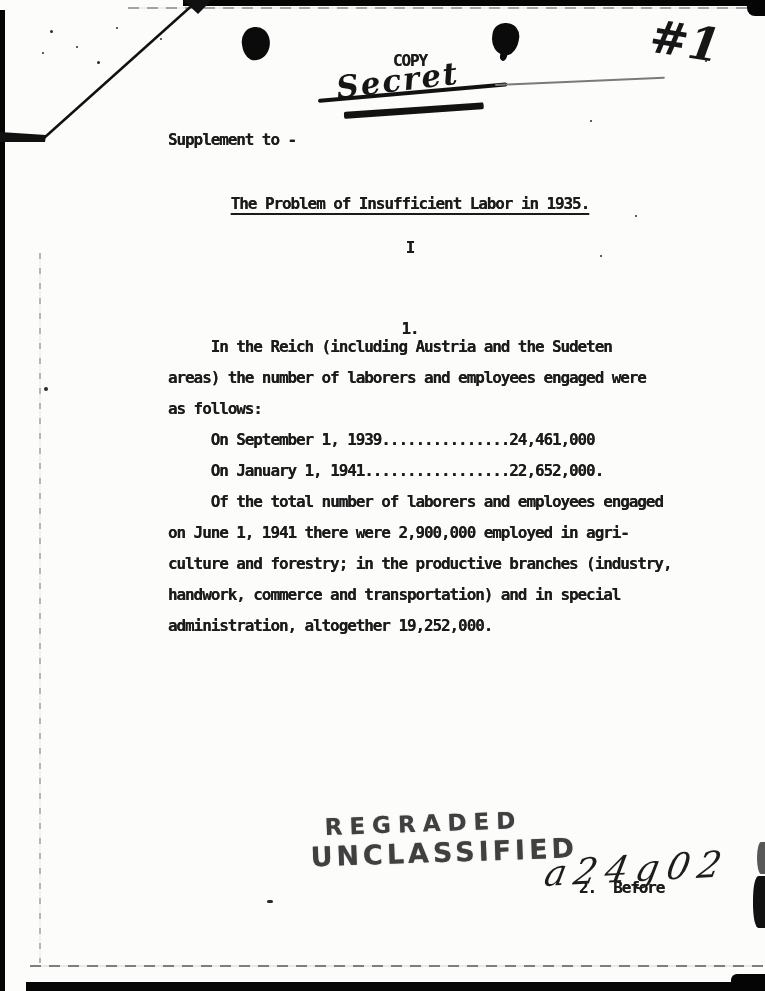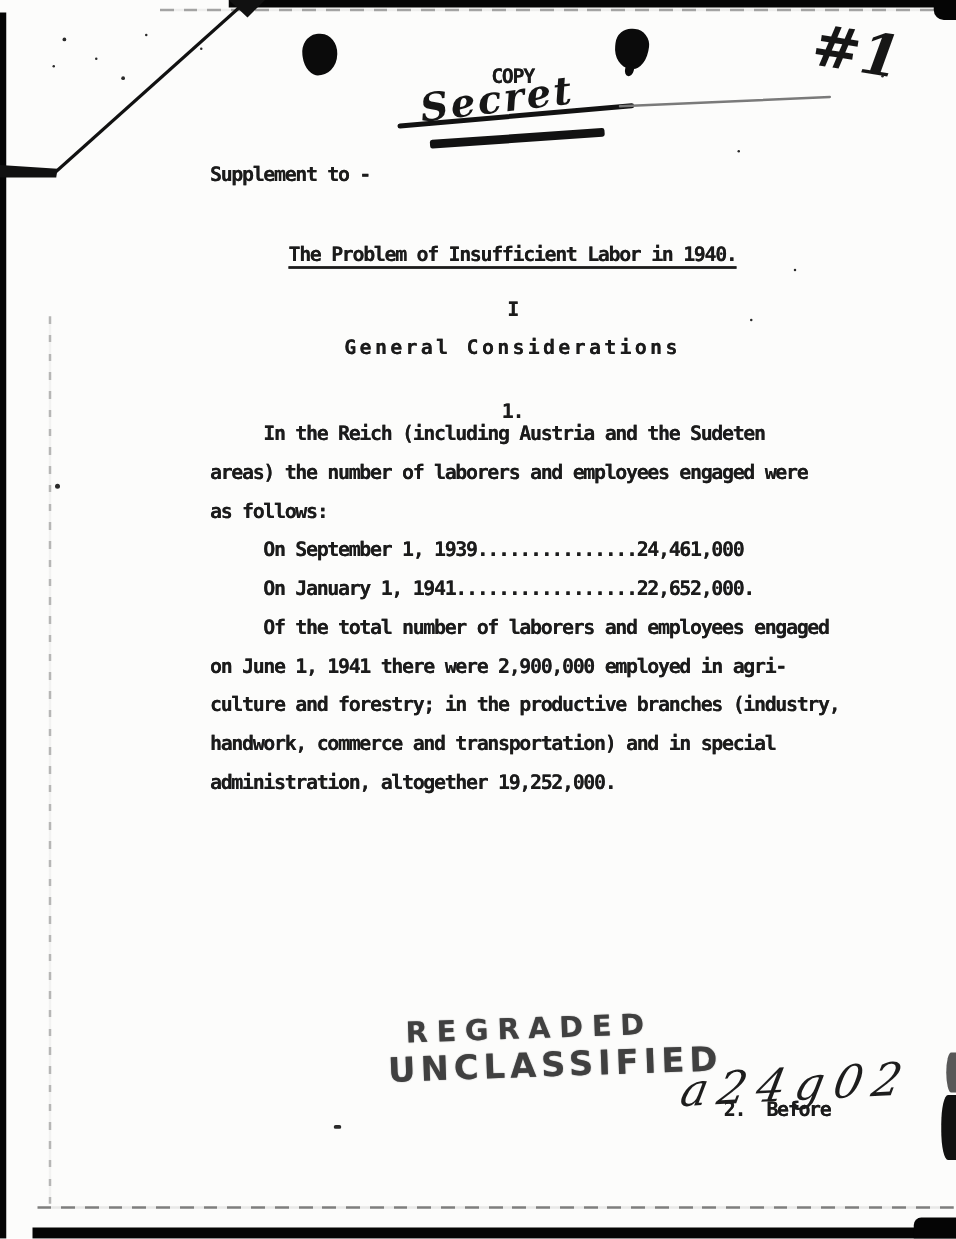--- a/index.html
+++ b/index.html
@@ -69,24 +69,23 @@
 
   <div class="abs hand" style="left:650px;top:14px;font-size:46px;font-weight:700;transform:rotate(9deg);">#1</div>
 
   <div class="abs hand" style="left:336px;top:62px;font-size:31px;font-weight:700;letter-spacing:2px;transform:rotate(-7deg);">Secret</div>
   <div class="stroke" style="left:318px;top:99px;width:190px;height:3.5px;transform:rotate(-5deg);"></div>
   <div class="stroke" style="left:495px;top:84px;width:170px;height:1.5px;background:#7a7a7a;transform:rotate(-2.5deg);"></div>
   <div class="stroke" style="left:344px;top:112px;width:140px;height:7px;transform:rotate(-4deg);"></div>
 
 
   <div class="abs tw" style="left:168px;top:124px;">Supplement to -</div>
-  <div class="abs center-col tw underlined" style="top:188px;">The Problem of Insufficient Labor in 1940.</div>
+  <div class="abs center-col tw underlined" style="top:188px;">The Problem of Insufficient Labor in 1935.</div>
 
   <div class="abs center-col tw" style="top:232px;">I</div>
-  <div class="abs center-col tw wide" style="top:262px;">General Considerations</div>
   <div class="abs center-col tw" style="top:313px;">1.</div>
 
   <div class="abs tw" style="left:168px;top:331px;width:525px;">
     <div class="para">     In the Reich (including Austria and the Sudeten
 areas) the number of laborers and employees engaged were
 as follows:
      On September 1, 1939...............24,461,000
      On January 1, 1941.................22,652,000.</div>
     <div class="para">     Of the total number of laborers and employees engaged
 on June 1, 1941 there were 2,900,000 employed in agri-

